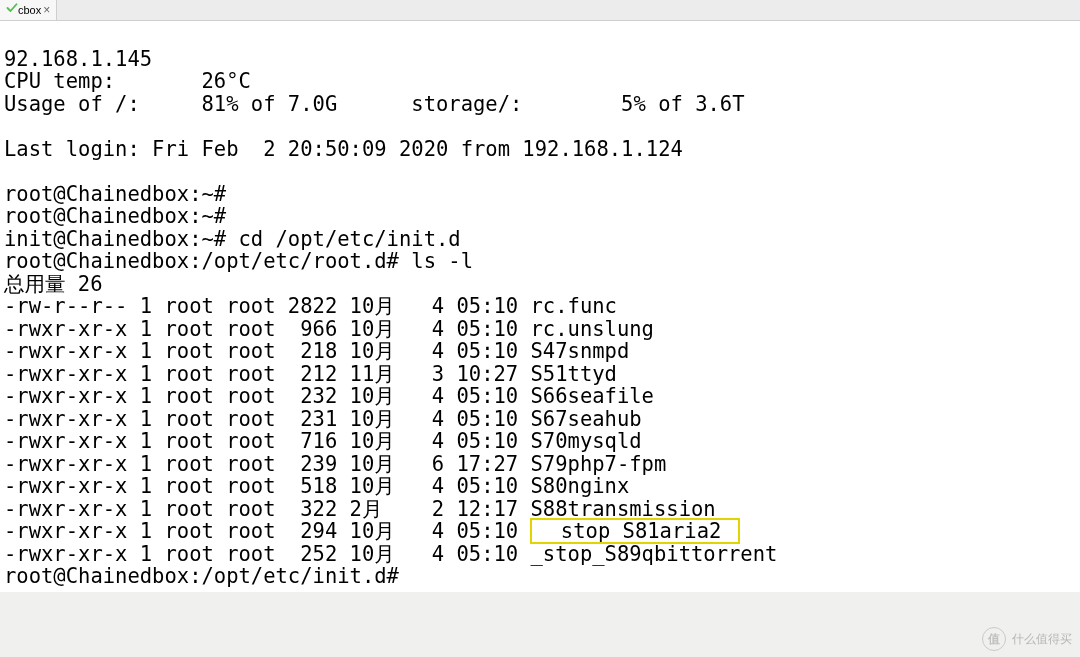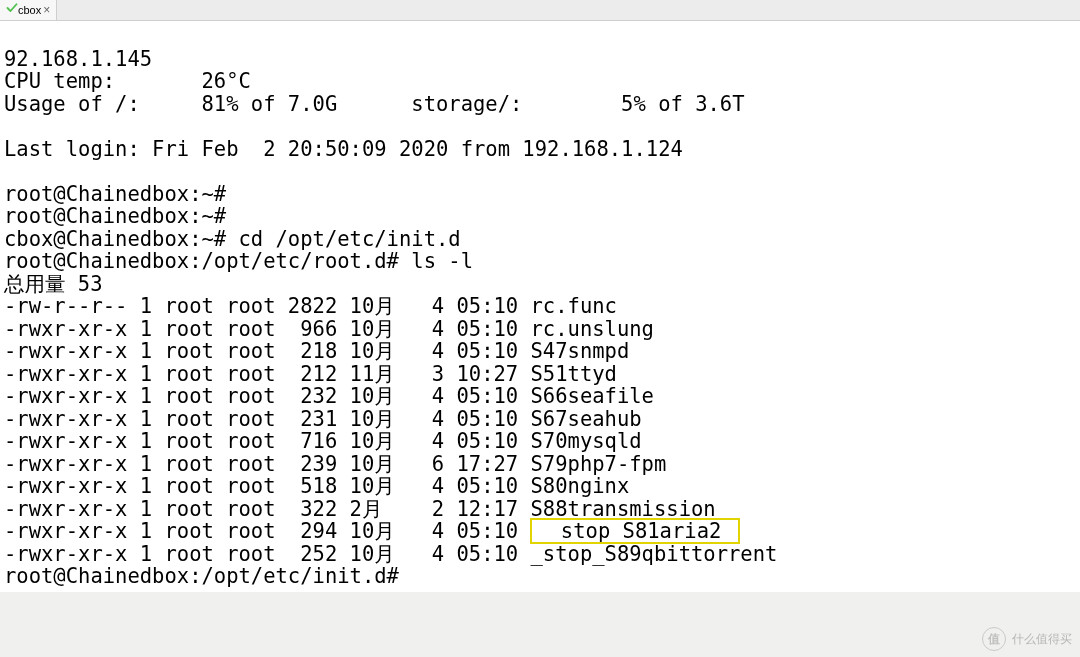--- a/index.html
+++ b/index.html
@@ -30,22 +30,22 @@
 
 <div class="term">
 <span>92.168.1.145</span>
 <span>CPU temp:       26°C</span>
 <span>Usage of /:     81% of 7.0G      storage/:        5% of 3.6T</span>
 <span></span>
 <span>Last login: Fri Feb  2 20:50:09 2020 from 192.168.1.124</span>
 <span></span>
 <span>root@Chainedbox:~#</span>
 <span>root@Chainedbox:~#</span>
-<span>cbox@Chainedbox:~# cd /opt/etc/init.d</span>
+<span>init@Chainedbox:~# cd /opt/etc/init.d</span>
 <span>root@Chainedbox:/opt/etc/root.d# ls -l</span>
-<span>总用量 53</span>
+<span>总用量 26</span>
 <div id="ls-output"><div><span>-rw-r--r-- 1 root root 2822 10月   4 05:10 </span><span>rc.func</span></div><div><span>-rwxr-xr-x 1 root root  966 10月   4 05:10 </span><span>rc.unslung</span></div><div><span>-rwxr-xr-x 1 root root  218 10月   4 05:10 </span><span>S47snmpd</span></div><div><span>-rwxr-xr-x 1 root root  212 11月   3 10:27 </span><span>S51ttyd</span></div><div><span>-rwxr-xr-x 1 root root  232 10月   4 05:10 </span><span>S66seafile</span></div><div><span>-rwxr-xr-x 1 root root  231 10月   4 05:10 </span><span>S67seahub</span></div><div><span>-rwxr-xr-x 1 root root  716 10月   4 05:10 </span><span>S70mysqld</span></div><div><span>-rwxr-xr-x 1 root root  239 10月   6 17:27 </span><span>S79php7-fpm</span></div><div><span>-rwxr-xr-x 1 root root  518 10月   4 05:10 </span><span>S80nginx</span></div><div><span>-rwxr-xr-x 1 root root  322 2月    2 12:17 </span><span>S88transmission</span></div><div><span>-rwxr-xr-x 1 root root  294 10月   4 05:10 </span><span class="hl">_stop_S81aria2</span></div><div><span>-rwxr-xr-x 1 root root  252 10月   4 05:10 </span><span>_stop_S89qbittorrent</span></div></div><span>root@Chainedbox:/opt/etc/init.d#</span>
 </div>
 
 <div class="watermark">
   <span class="wm-icon">值</span>
   <span>什么值得买</span>
 </div>
 
 </body></html>

